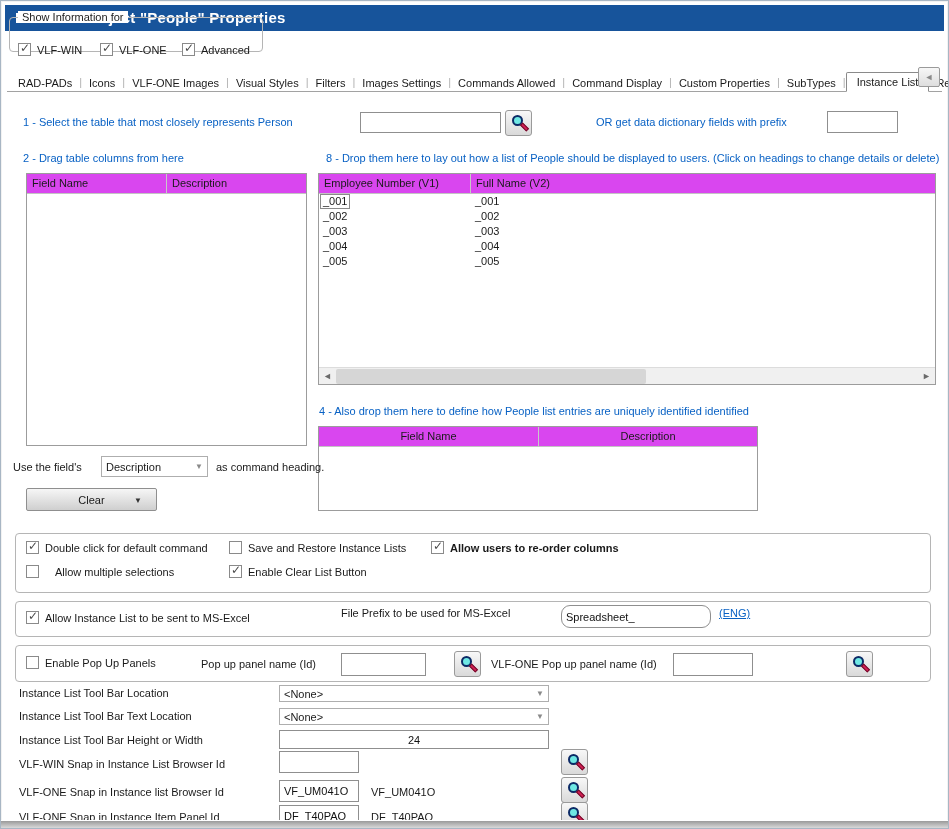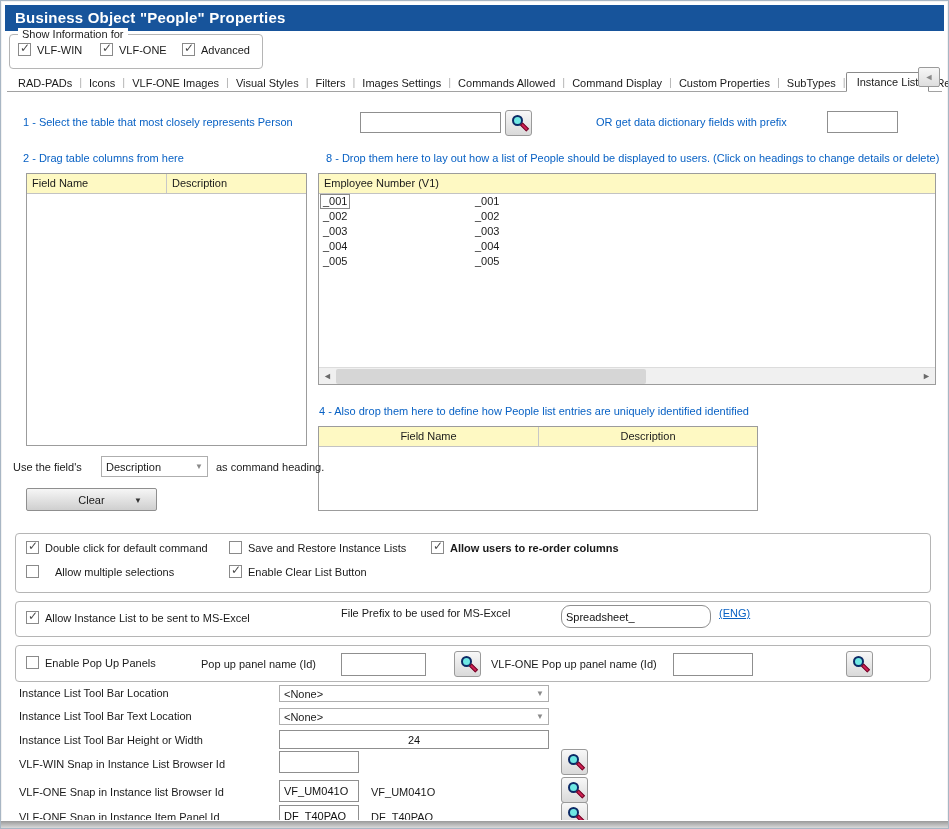--- a/index.html
+++ b/index.html
@@ -32,21 +32,21 @@
   .link { position:absolute; color:#0861c4; text-decoration:underline; white-space:nowrap; }
 
   
   .tinput { position:absolute; border:1px solid #8f8f8f; background:#fff; font-family:"Liberation Sans",sans-serif; font-size:11px; padding:2px 4px; color:#111; }
   .searchbtn { position:absolute; width:27px; height:26px; background:linear-gradient(#f8f8f8,#d9d9d9); border:1px solid #9a9a9a; border-radius:3px; }
   .lens { position:absolute; left:6px; top:4px; width:11px; height:11px; border:2px solid #0c2a66; border-radius:50%; background:#6fe8e4; }
   .handle { position:absolute; left:14px; top:14px; width:9px; height:4px; background:#d01e52; border:1px solid #6b0d2a; transform:rotate(45deg); }
 
   
   .tbl { position:absolute; background:#fff; border:1px solid #9c9c9c; }
-  .tbl .hdr { display:flex; height:20px; background:#fef9c3; border-bottom:1px solid #c3c3c3; }
+  .tbl .hdr { display:flex; height:20px; background:#d946ef; border-bottom:1px solid #c3c3c3; }
   .tbl .hcell { padding:3px 5px; border-right:1px solid #c8c8c8; overflow:hidden; white-space:nowrap; }
   .tbl .hcell:last-child { border-right:none; }
   .tbl .hcell.center { text-align:center; }
   .listrow { display:flex; height:15px; line-height:15px; }
   .lcell { padding:0 4px; overflow:hidden; white-space:nowrap; }
   .focuscell { display:inline-block; border:1px solid #8a8a8a; padding:0 2px; margin-left:-3px; line-height:13px; }
 
   
   .hscroll { position:absolute; left:0; right:0; bottom:0; height:17px; background:#f0f0f0; border-top:1px solid #dcdcdc; }
   .harrow { position:absolute; top:0; width:17px; height:17px; color:#6a6a6a; font-size:9px; text-align:center; line-height:17px; }
@@ -64,21 +64,21 @@
 
   .botbar { position:absolute; left:0; right:0; bottom:0; height:8px; background:linear-gradient(#9a9a9a,#d9d9d9); border-top:1px solid #ffffff; }
 </style>
 </head>
 <body>
 
 <div id="screen">
 
   <div class="titlebar">Business Object "People" Properties</div>
 
-  <div class="groupbox" style="left:8px; top:33px; width:254px; height:35px;">
+  <div class="groupbox" style="left:8px; top:16px; width:254px; height:35px;">
     <span class="legend">Show Information for</span>
   </div>
   <div class="cb" style="left:17px; top:42px;">
     <span class="cbbox checked"></span>
     <span>VLF-WIN</span>
   </div>
   <div class="cb" style="left:99px; top:42px;">
     <span class="cbbox checked"></span>
     <span>VLF-ONE</span>
   </div>
@@ -127,20 +127,21 @@
   <div class="tbl" style="left:25px; top:172px; width:281px; height:273px;">
     <div class="hdr">
       <div class="hcell" style="width:140px;">Field Name</div>
       <div class="hcell" style="flex:1;">Description</div>
     </div>
   </div>
 
   <div class="tbl" style="left:317px; top:172px; width:618px; height:212px;">
     <div class="hdr">
       <div class="hcell" style="width:152px;">Employee Number (V1)</div>
+      <div class="hcell" style="flex:1;">Full Name (V2)</div>
     </div>
     <div class="listrow">
       <div class="lcell" style="width:152px;"><span class="focuscell">_001</span></div>
       <div class="lcell" style="flex:1;">_001</div>
     </div>
     <div class="listrow">
       <div class="lcell" style="width:152px;">_002</div>
       <div class="lcell" style="flex:1;">_002</div>
     </div>
     <div class="listrow">

